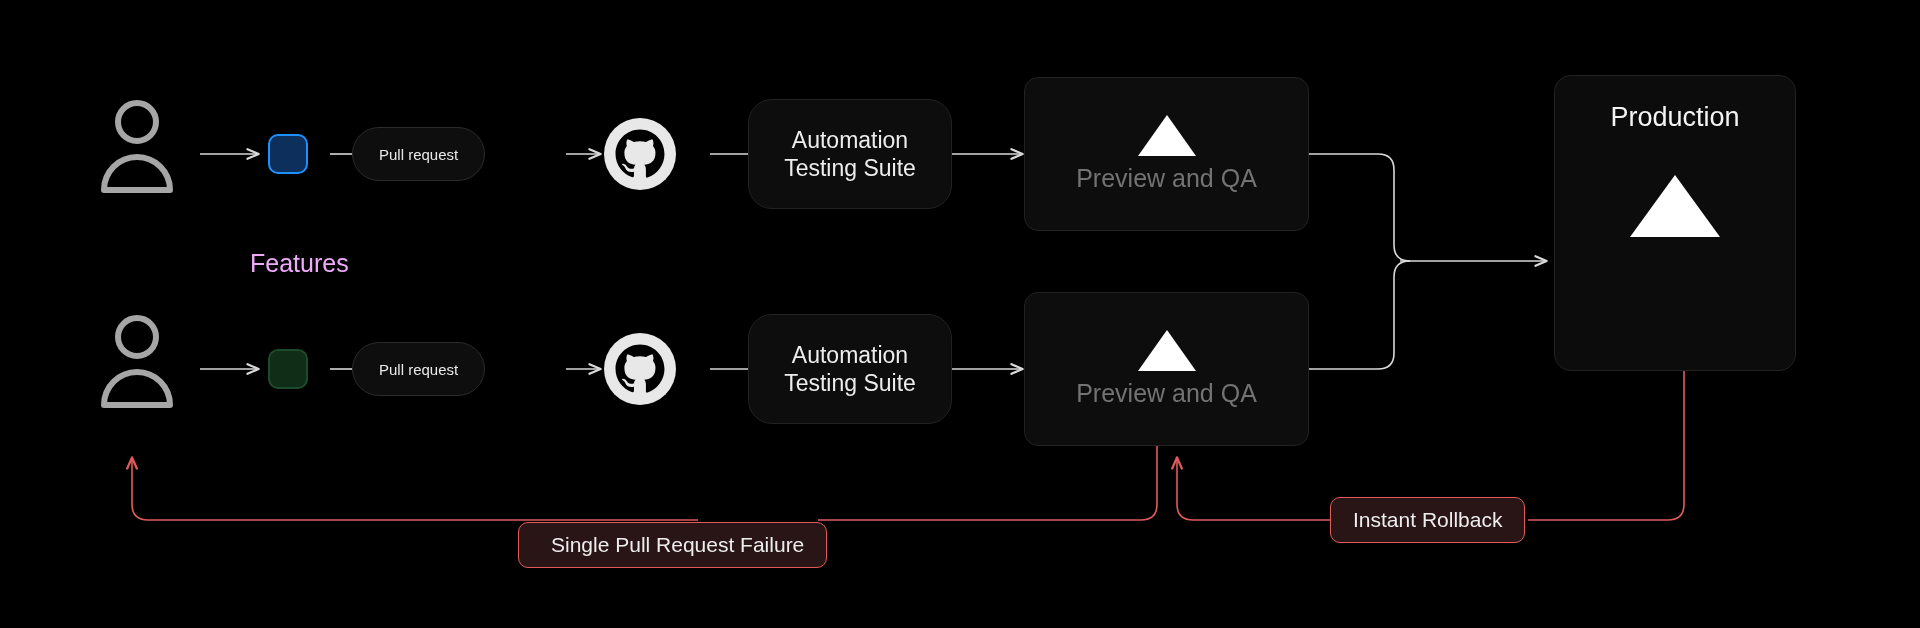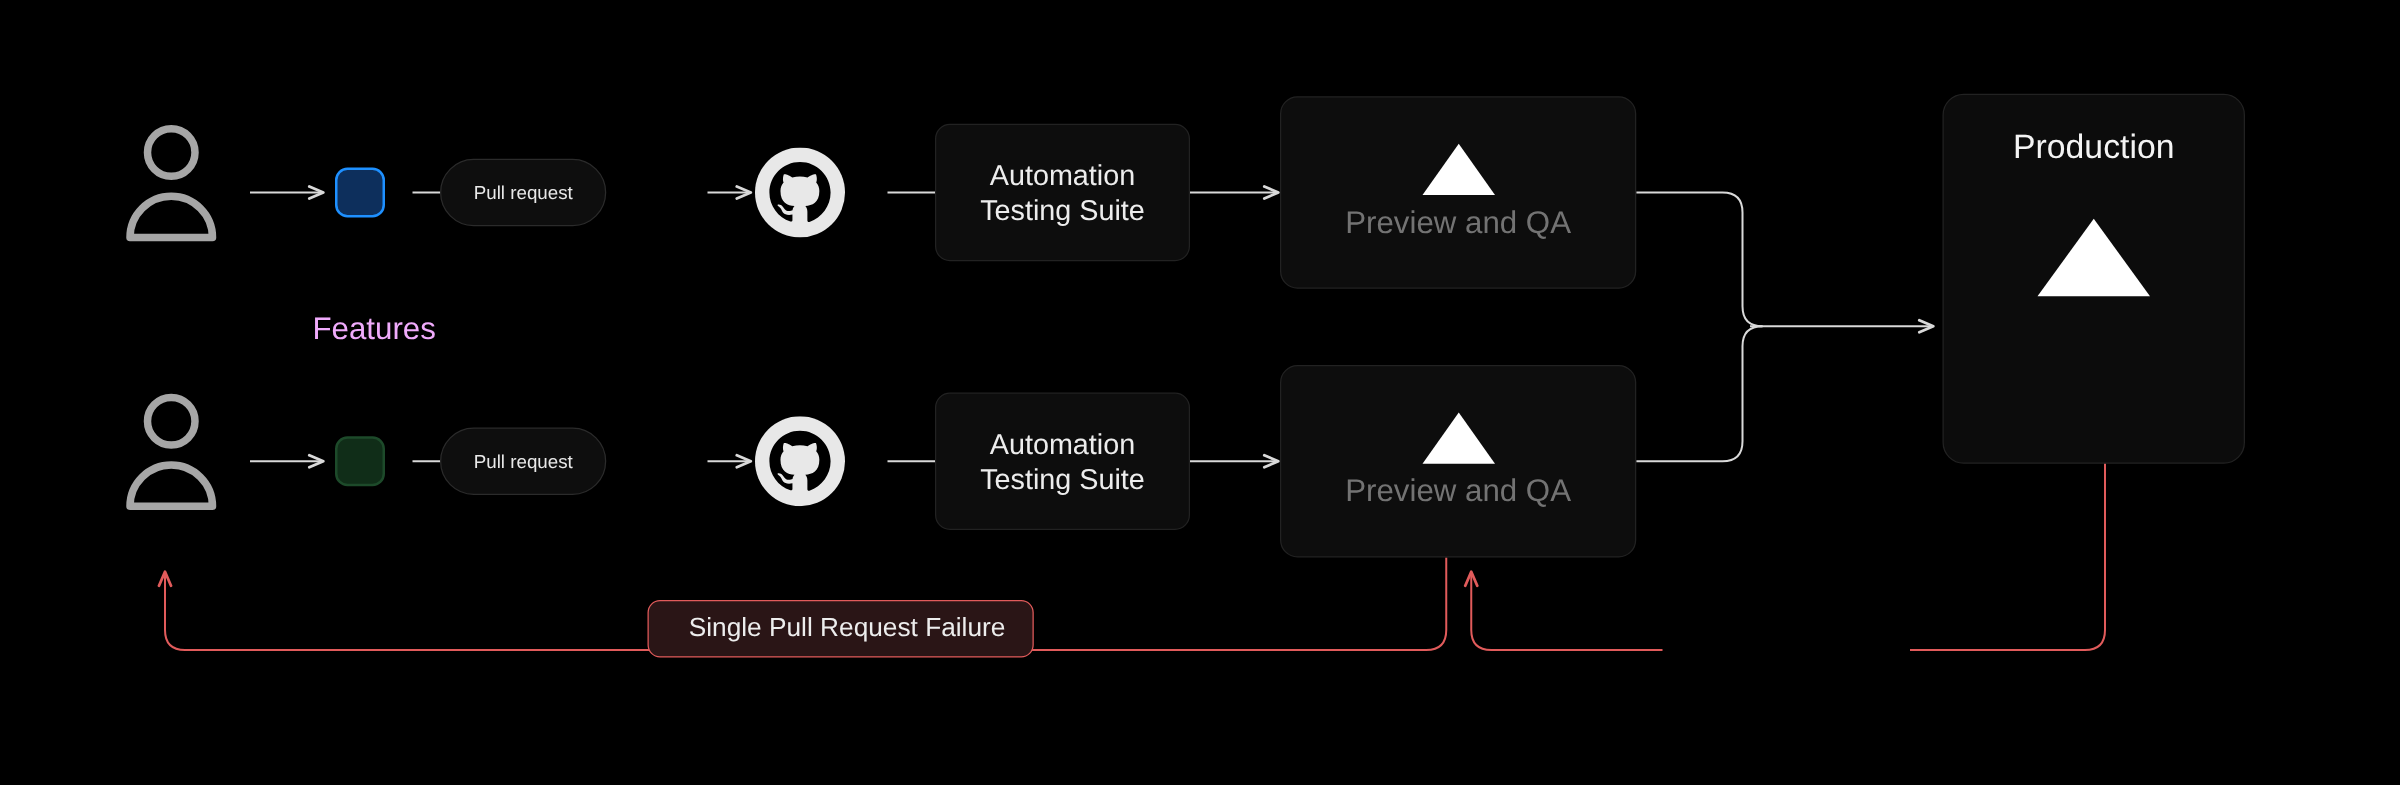--- a/index.html
+++ b/index.html
@@ -44,21 +44,21 @@
     white-space: nowrap;
   }
 
   
   .gh { width: 72px; height: 72px; }
 
   
   .card {
     background: #0d0d0d;
     border: 1px solid #222222;
-    border-radius: 12px;
+    border-radius: 24px;
     display: flex; flex-direction: column;
     align-items: center; justify-content: center;
     color: #ededed;
   }
   .card-2line {
     width: 204px; height: 110px;
     font-size: 23px; line-height: 1.22;
     text-align: center;
   }
   .qa-card {
@@ -207,18 +207,21 @@
   <div class="node card qa-card" style="left:1024px; top:292px;">
     <div class="tri tri-sm"></div>
     <span class="qa-label">Preview and QA</span>
   </div>
 
   <div class="node card prod-card" style="left:1554px; top:75px;">
     <span class="prod-label">Production</span>
     <div class="tri tri-lg prod-tri"></div>
   </div>
 
-  <div class="node chip" style="left:518px; top:480px;padding-left:32px;">
+  <div class="node chip" style="left:518px; top:522px;padding-left:32px;">
     <span>Single Pull Request Failure</span>
   </div>
 
+  <div class="node chip" style="left:1330px; top:497px;">
+    <span>Instant Rollback</span>
+  </div>
 
 </div>
 
 </body></html>

